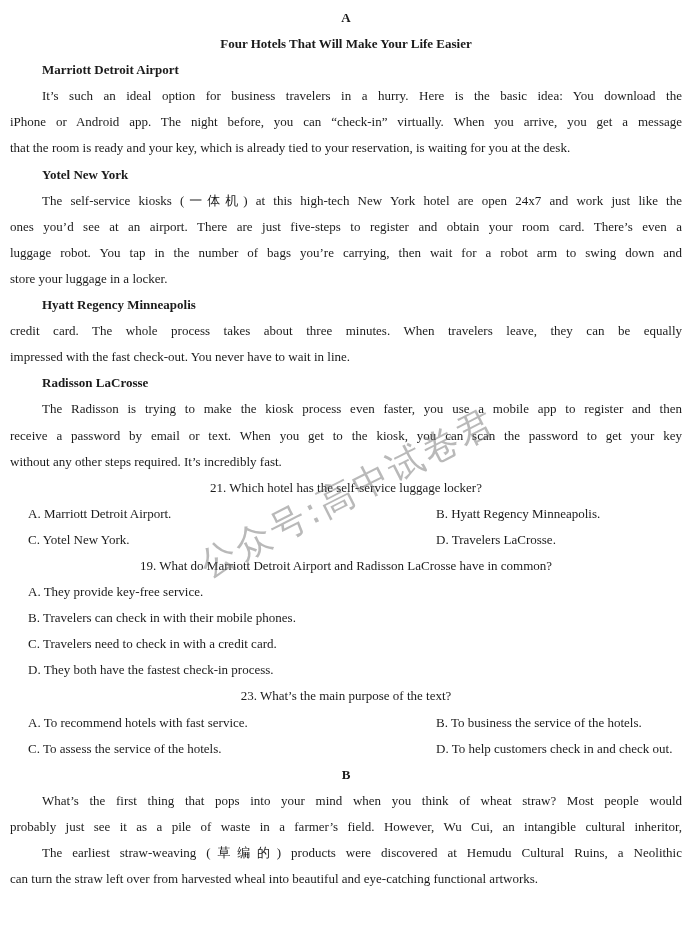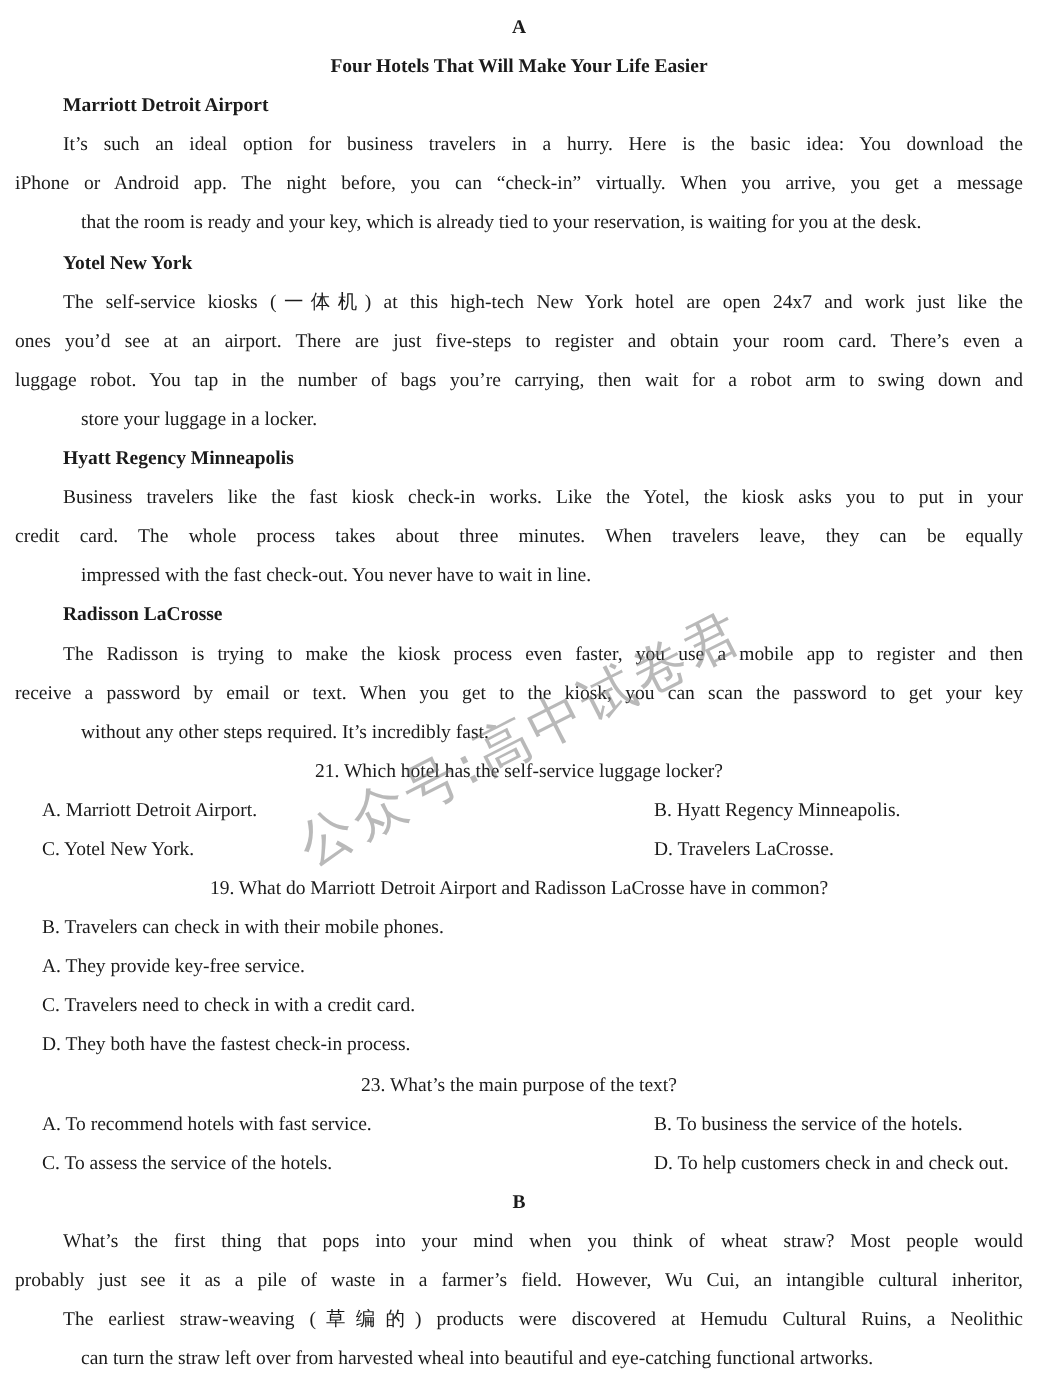--- a/index.html
+++ b/index.html
@@ -20,21 +20,21 @@
     font-size: 13px;
     line-height: 26.1px;
     height: 26.1px;
     overflow: hidden;
     white-space: normal;
   }
   .ctr { text-align: center; font-weight: bold; }
   .hd  { font-weight: bold; padding-left: 32px; }
   .ln  { text-align: justify; text-align-last: justify; }
   .ln.first { text-indent: 32px; }
-  .ln.last  { text-align: left; text-align-last: left; margin-left: 44px; }
+  .ln.last  { text-align: left; text-align-last: left; }
   .q   { padding-left: 0; text-align: center; }
   .opt { padding-left: 18px; }
   .optrow { display: flex; padding-left: 18px; gap: 28px; }
   .optrow .o1 { width: 352px; flex: none; }
   .optrow .o2 { flex: 1; margin-left: 28px; }
   .watermark {
     position: absolute;
     left: 176px;
     top: 469px;
     width: 344px;
@@ -64,42 +64,41 @@
   <div class="ln">iPhone or Android app. The night before, you can “check-in” virtually. When you arrive, you get a message</div>
   <div class="ln last">that the room is ready and your key, which is already tied to your reservation, is waiting for you at the desk.</div>
 
   <div class="hd">Yotel New York</div>
   <div class="ln first">The self-service kiosks (一体机) at this high-tech New York hotel are open 24x7 and work just like the</div>
   <div class="ln">ones you’d see at an airport. There are just five-steps to register and obtain your room card. There’s even a</div>
   <div class="ln">luggage robot. You tap in the number of bags you’re carrying, then wait for a robot arm to swing down and</div>
   <div class="ln last">store your luggage in a locker.</div>
 
   <div class="hd">Hyatt Regency Minneapolis</div>
-  <div class="ln first">Business travelers like the fast kiosk check-in works. Like the Yotel, the kiosk asks you to put in your</div>
   <div class="ln">credit card. The whole process takes about three minutes. When travelers leave, they can be equally</div>
   <div class="ln last">impressed with the fast check-out. You never have to wait in line.</div>
 
   <div class="hd">Radisson LaCrosse</div>
   <div class="ln first">The Radisson is trying to make the kiosk process even faster, you use a mobile app to register and then</div>
   <div class="ln">receive a password by email or text. When you get to the kiosk, you can scan the password to get your key</div>
   <div class="ln last">without any other steps required. It’s incredibly fast.</div>
 
   <div class="q">21. Which hotel has the self-service luggage locker?</div>
   <div class="optrow">
     <span class="o1">A. Marriott Detroit Airport.</span>
     <span class="o2">B. Hyatt Regency Minneapolis.</span>
   </div>
   <div class="optrow">
     <span class="o1">C. Yotel New York.</span>
     <span class="o2">D. Travelers LaCrosse.</span>
   </div>
 
   <div class="q">19. What do Marriott Detroit Airport and Radisson LaCrosse have in common?</div>
+  <div class="opt">A. They provide key-free service.</div>
   <div class="opt">B. Travelers can check in with their mobile phones.</div>
-  <div class="opt">A. They provide key-free service.</div>
   <div class="opt">C. Travelers need to check in with a credit card.</div>
   <div class="opt">D. They both have the fastest check-in process.</div>
 
   <div class="q">23. What’s the main purpose of the text?</div>
   <div class="optrow">
     <span class="o1">A. To recommend hotels with fast service.</span>
     <span class="o2">B. To business the service of the hotels.</span>
   </div>
   <div class="optrow">
     <span class="o1">C. To assess the service of the hotels.</span>

